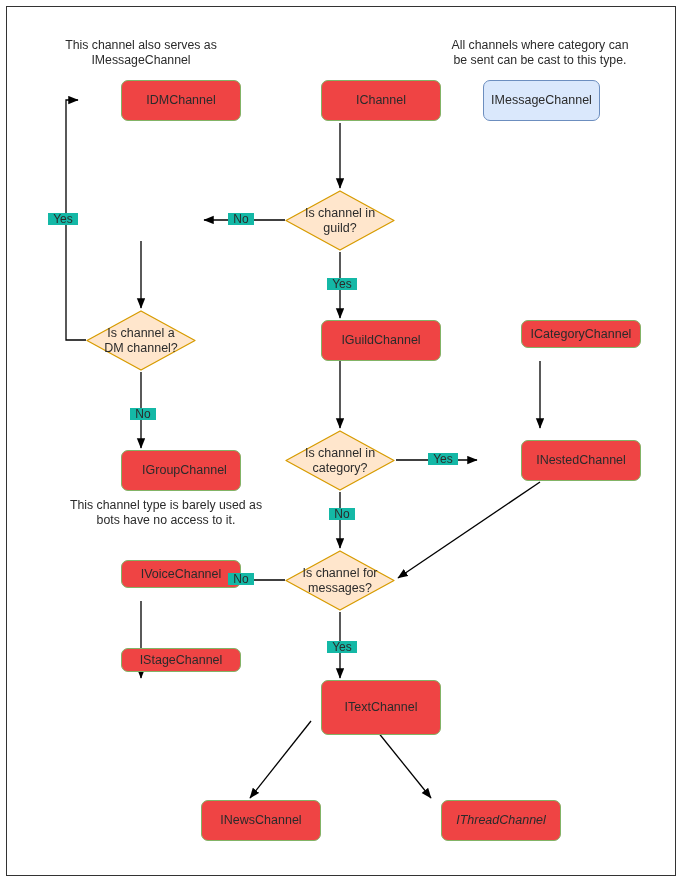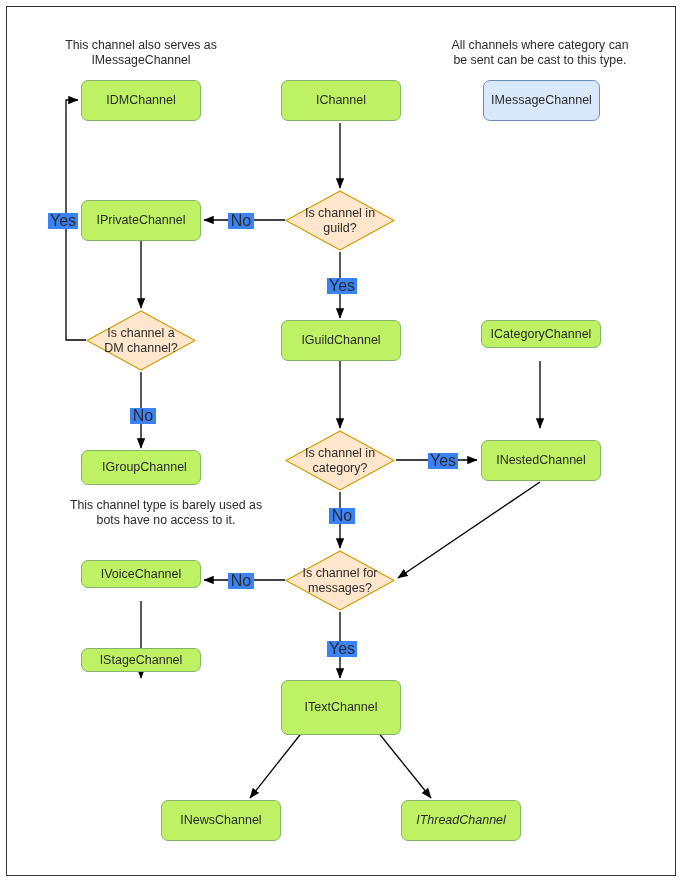--- a/index.html
+++ b/index.html
@@ -40,22 +40,23 @@
     border-radius: 7px;
     display: flex;
     align-items: center;
     justify-content: center;
     text-align: center;
     font-size: 12.5px;
     color: #2b2b2b;
     line-height: 1.15;
   }
   .node.green {
-    background: #bef264;
+    background: #ef4444;
     border: 1.2px solid #82b366;
+    margin-left: 40px;
   }
   .node.blue {
     background: #dae8fc;
     border: 1.2px solid #6c8ebf;
   }
   .diamond-wrap {
     position: absolute;
   }
   .diamond-wrap svg {
     position: absolute;
@@ -81,23 +82,23 @@
   .note {
     position: absolute;
     font-size: 12.3px;
     color: #2b2b2b;
     text-align: center;
     line-height: 1.25;
     white-space: pre-line;
   }
   .edge-label {
     position: absolute;
-    font-size: 16px;
-    color: #2b2b2b;
-    background: #3b82f6;
+    font-size: 12px;
+    color: #2b2b2b;
+    background: #14b8a6;
     padding: 0 2px;
     text-align: center;
     line-height: 1;
   }
 </style>
 </head>
 <body>
 
 <div id="canvas">
 
@@ -171,33 +172,30 @@
   </div>
 
   <div class="node green" style="left:281px; top:80px; width:120px; height:41px;">
     <span>IChannel</span>
   </div>
 
   <div class="node blue" style="left:483px; top:80px; width:117px; height:41px;">
     <span>IMessageChannel</span>
   </div>
 
-  <div class="node green" style="left:81px; top:200px; width:120px; height:41px;">
-    <span>IPrivateChannel</span>
-  </div>
 
   <div class="node green" style="left:281px; top:320px; width:120px; height:41px;">
     <span>IGuildChannel</span>
   </div>
 
   <div class="node green" style="left:481px; top:320px; width:120px; height:28px;">
     <span>ICategoryChannel</span>
   </div>
 
-  <div class="node green" style="left:81px; top:450px; width:120px; height:35px;padding-left:7px;">
+  <div class="node green" style="left:81px; top:450px; width:120px; height:41px;padding-left:7px;">
     <span>IGroupChannel</span>
   </div>
 
   <div class="node green" style="left:481px; top:440px; width:120px; height:41px;">
     <span>INestedChannel</span>
   </div>
 
   <div class="node green" style="left:81px; top:560px; width:120px; height:28px;">
     <span>IVoiceChannel</span>
   </div>

